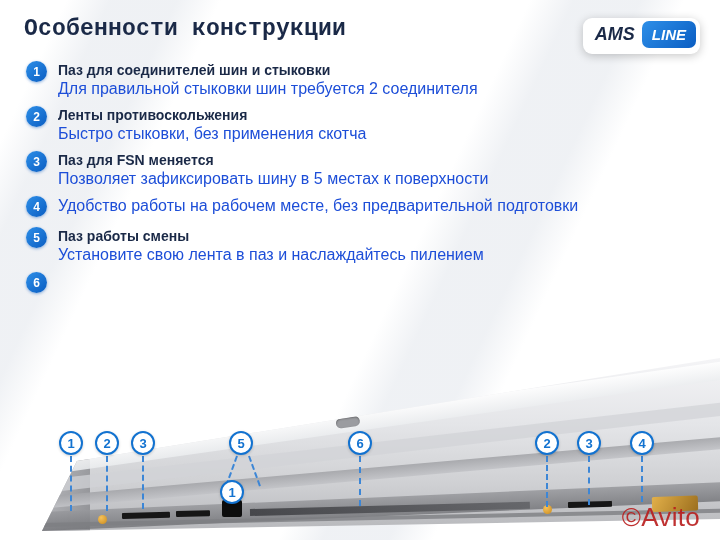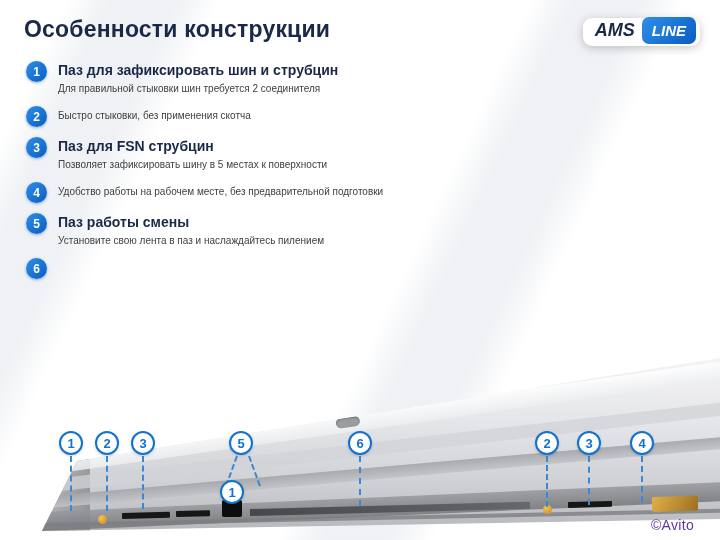--- a/index.html
+++ b/index.html
@@ -9,35 +9,35 @@
 
   
   .bg-streaks { position:absolute; inset:-60px; background:
       repeating-linear-gradient(115deg,
         rgba(233,236,240,0) 0 140px,
         rgba(226,230,236,0.55) 180px 240px,
         rgba(233,236,240,0) 280px 420px);
     pointer-events:none; }
 
   .page-title { position:absolute; left:24px; top:16px; font-size:23px; font-weight:bold;
-    color:#1a2947; letter-spacing:.2px; }
+    color:#1a2947; letter-spacing:.2px;font-family:Liberation Mono, monospace; }
 
-  .logo { position:absolute; right:20px; top:18px; height:28px; display:flex; align-items:center;
+  .logo { position:absolute; right:20px; top:18px; height:36px; display:flex; align-items:center;
     background:#ffffff; border-radius:9px; box-shadow:0 2px 10px rgba(0,0,0,.22); padding:1px 4px 4px 12px; }
   .logo-ams { font-weight:bold; font-style:italic; font-size:18px; color:#1a2947; margin-right:7px; }
   .logo-line { background:linear-gradient(135deg,#2e8fe8,#0a5dc2); color:#fff; font-weight:bold;
     font-style:italic; font-size:15px; padding:5px 10px; border-radius:7px; }
 
   .features { position:absolute; left:26px; top:61px; width:580px; }
   .feature { display:flex; gap:11px; margin-bottom:10px; }
   .badge { width:21px; height:21px; border-radius:50%; flex:0 0 21px;
     background:linear-gradient(135deg,#2e8fe8,#0a5dc2); color:#fff; font-size:12px; font-weight:bold;
     display:flex; align-items:center; justify-content:center; box-shadow:0 1px 3px rgba(10,90,190,.45); }
   .f-title { font-size:14px; font-weight:bold; color:#1a2947; line-height:18px; }
-  .f-desc { font-size:10px; color:#404040; margin-top:3px; line-height:14px; }
+  .f-desc { font-size:16px; color:#1d4ed8; margin-top:3px; line-height:14px; }
 
   
   .rail { position:absolute; left:0; top:355px; width:720px; height:185px; }
   .rail-body { position:absolute; inset:0;
     clip-path:polygon(42px 176px, 77px 106px, 720px 3px, 720px 164px);
     background:linear-gradient(to bottom,#f5f5f7 0%,#e4e5e8 38%,#cfd0d3 70%,#b2b3b7 100%); }
   .rb { position:absolute; transform-origin:left center; }
   .r-end   { left:42px; top:104px; width:48px; height:72px; background:linear-gradient(105deg,#bcbdc1,#8f9094); }
   .r-hl    { left:58px; top:100px; width:700px; height:18px; transform:rotate(-8deg);
              background:linear-gradient(#ffffff,#eceef0); opacity:.85; }
@@ -76,54 +76,55 @@
   .c2 { left:131px; top:431px; }  .d2 { left:142px; top:456px; height:53px; }
   .c3 { left:229px; top:431px; }
   .d3a{ left:236px; top:456px; height:32px; transform:rotate(20deg); }
   .d3b{ left:248px; top:456px; height:32px; transform:rotate(-20deg); }
   .c4 { left:348px; top:431px; }  .d4 { left:359px; top:456px; height:50px; }
   .c5 { left:535px; top:431px; }  .d5 { left:546px; top:456px; height:51px; }
   .c6 { left:577px; top:431px; }  .d6 { left:588px; top:456px; height:49px; }
   .c7 { left:630px; top:431px; }  .d7 { left:641px; top:456px; height:46px; }
   .c8 { left:220px; top:480px; }
 
-  .watermark { position:absolute; right:26px; bottom:7px; font-size:14px; color:#4c1d95;
+  .watermark { position:absolute; right:20px; bottom:7px; font-size:26px; color:#b91c1c;
     opacity:.9; z-index:4; letter-spacing:.3px; }
 </style>
 </head>
 <body>
 
 <div class="page">
   <div class="bg-streaks"></div>
 
   <div class="page-title">Особенности конструкции</div>
 
   <div class="logo">
     <span class="logo-ams">AMS</span>
     <span class="logo-line">LINE</span>
   </div>
 
   <div class="features">
     <div class="feature">
       <div class="badge">1</div>
       <div>
-        <div class="f-title">Паз для зафиксировать шин и струбцин</div>
+        <div class="f-title">Паз для соединителей шин и стыковки</div>
         <div class="f-desc">Для правильной стыковки шин требуется 2 соединителя</div>
       </div>
     </div>
     <div class="feature">
       <div class="badge">2</div>
       <div>
+        <div class="f-title">Ленты противоскольжения</div>
         <div class="f-desc">Быстро стыковки, без применения скотча</div>
       </div>
     </div>
     <div class="feature">
       <div class="badge">3</div>
       <div>
-        <div class="f-title">Паз для FSN струбцин</div>
+        <div class="f-title">Паз для FSN меняется</div>
         <div class="f-desc">Позволяет зафиксировать шину в 5 местах к поверхности</div>
       </div>
     </div>
     <div class="feature">
       <div class="badge">4</div>
       <div>
         <div class="f-desc">Удобство работы на рабочем месте, без предварительной подготовки</div>
       </div>
     </div>
     <div class="feature">

